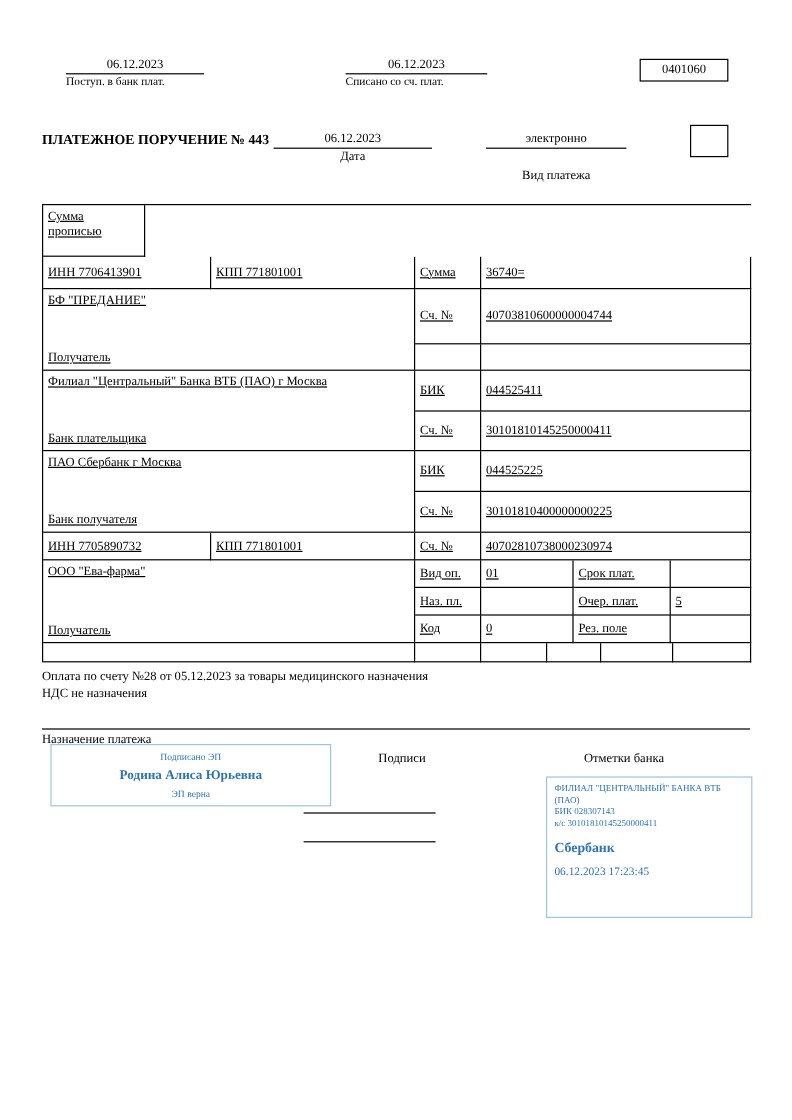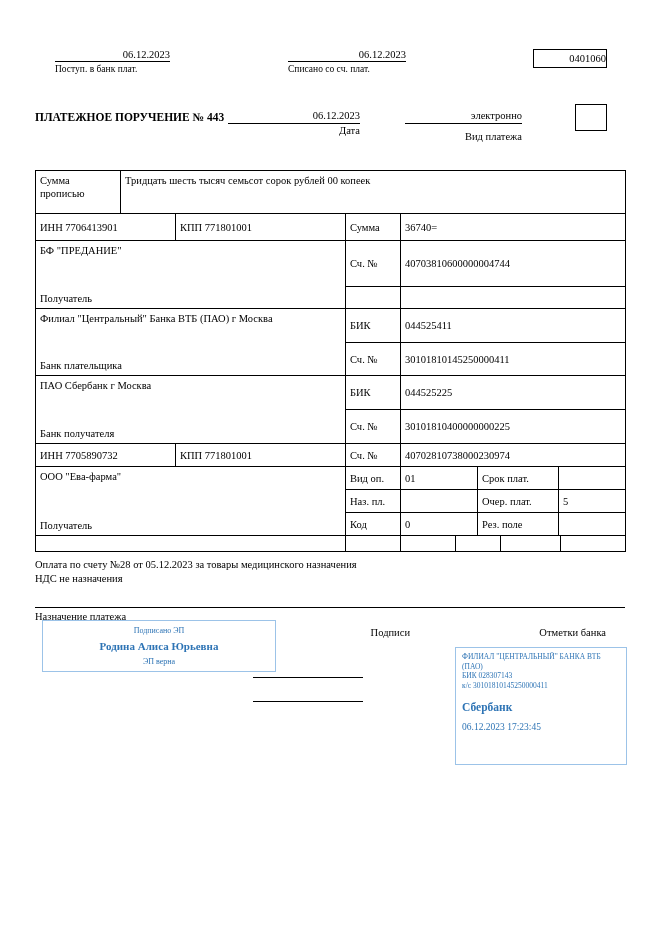--- a/index.html
+++ b/index.html
@@ -1,23 +1,23 @@
 <!DOCTYPE html>
 <html><head>
 <meta charset="utf-8">
 <style>
   html,body{margin:0;padding:0;background:#fff;}
   .page{position:relative;width:660px;height:933px;background:#fff;overflow:hidden;
         font-family:"Liberation Serif","DejaVu Serif",serif;color:#000;font-size:11px;}
   .abs{position:absolute;}
-  .ctr{text-align:right;font-family:Liberation Serif, serif;}
+  .ctr{text-align:center;font-family:Liberation Serif, serif;}
   .uline{border-bottom:1px solid #000;}
   .box{border:1px solid #000;box-sizing:border-box;}
   .bold{font-weight:bold;text-align:center;}
-  .ptable{position:absolute;border-top:1px solid #000;border-left:1px solid #000;}
+  .ptable{position:absolute;border-top:1px solid #000;border-left:1px solid #000;text-decoration:underline;}
   .trow{display:flex;}
   .subcol{display:flex;flex-direction:column;}
   .cell{box-sizing:border-box;border-right:1px solid #000;border-bottom:1px solid #000;
         padding:1px 4px;display:flex;align-items:center;overflow:hidden;font-size:10.5px;line-height:13px;}
   .cell.top{align-items:flex-start;padding-top:3px;}
   .cell.vcol{flex-direction:column;align-items:flex-start;justify-content:space-between;padding:3px 4px;}
   .slabel{font-size:9.5px;margin-top:2px;}
   .sigline{border-top:1px solid #000;height:0;}
   .epbox{box-sizing:border-box;border:1px solid #9cc3e8;display:flex;flex-direction:column;
          align-items:center;justify-content:space-around;padding:3px;}
@@ -47,30 +47,29 @@
 
   <div class="abs bold" style="left:35px;top:111px;font-size:11.5px">ПЛАТЕЖНОЕ ПОРУЧЕНИЕ № 443</div>
 
   <div class="abs" style="left:228px;top:110px;width:132px">
     <div class="uline ctr" style="font-size:10.5px;padding-bottom:2px">06.12.2023</div>
     <div class="ctr" style="font-size:10.5px;margin-top:1px">Дата</div>
   </div>
 
   <div class="abs" style="left:405px;top:110px;width:117px">
     <div class="uline ctr" style="font-size:10.5px;padding-bottom:2px">электронно</div>
-    <div class="ctr" style="font-size:10.5px;margin-top:7px">Вид платежа</div>
+    <div class="ctr" style="font-size:10.5px;margin-top:17px">Вид платежа</div>
   </div>
 
   <div class="abs box" style="left:575px;top:104px;width:32px;height:27px"></div>
 
   <div class="ptable" style="left:35px;top:170px;width:590px">
 
     <div class="trow" style="height:43px">
       <div class="cell top" style="width:85px">Сумма прописью</div>
-      <div class="cell top" style="width:505px">Тридцать шесть тысяч семьсот сорок рублей 00 копеек</div>
     </div>
 
     <div class="trow" style="height:27px">
       <div class="cell" style="width:140px">ИНН 7706413901</div>
       <div class="cell" style="width:170px">КПП  771801001</div>
       <div class="cell" style="width:55px">Сумма</div>
       <div class="cell" style="width:225px">36740=</div>
     </div>
 
     <div class="trow" style="height:68px">

